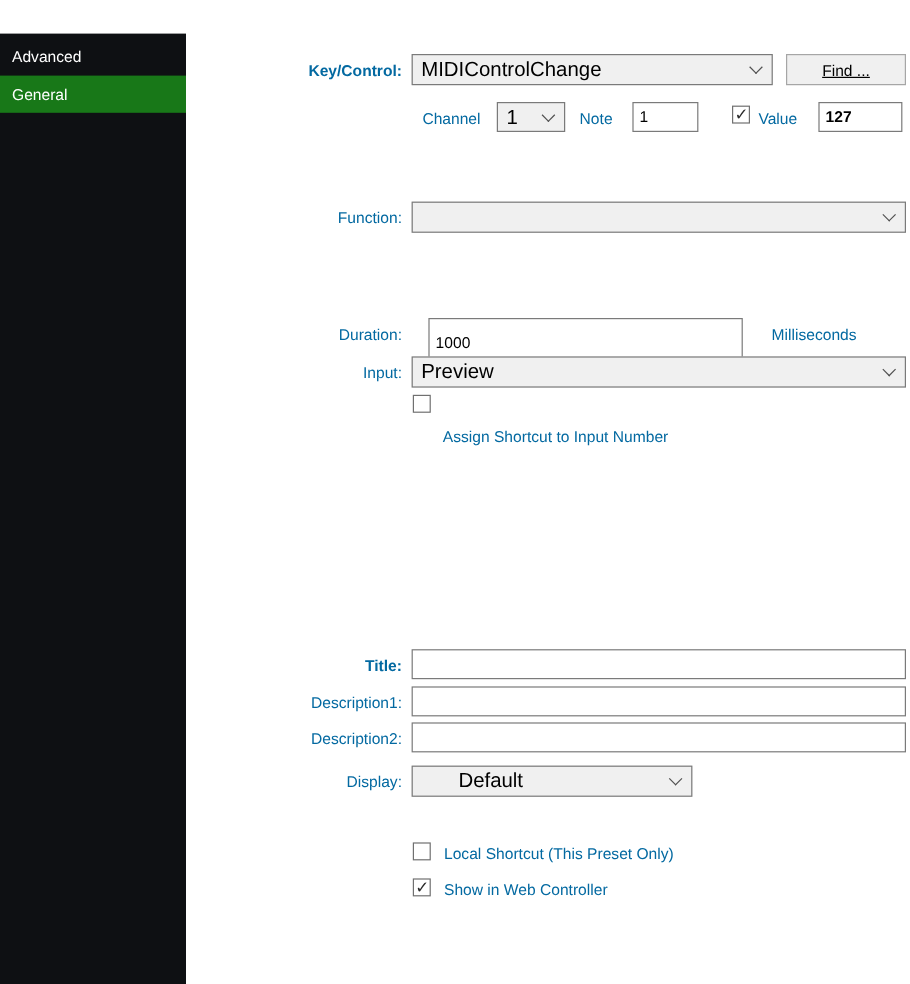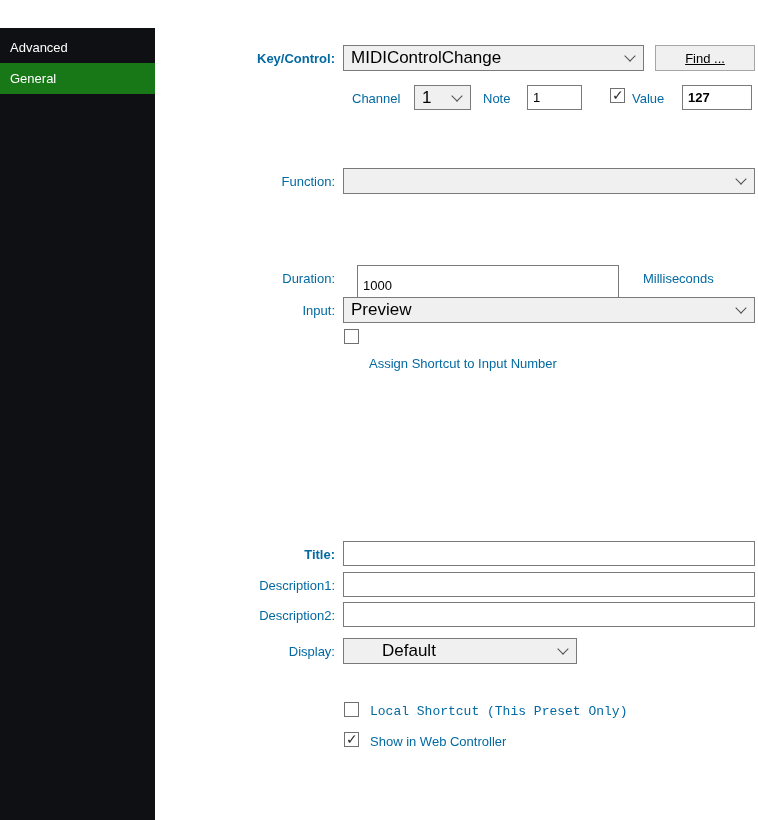--- a/index.html
+++ b/index.html
@@ -108,19 +108,19 @@
   <span class="lbl right" style="right:423px;top:608px;">Description2:</span>
   <input class="textbox" style="left: 343px; top: 602px; width: 412px; height: 25px;" value="">
 
   <span class="lbl right" style="right:423px;top:644px;">Display:</span>
   <div class="combo" style="left:343px;top:638px;width:234px;height:26px;padding-left:38px;">
     <span>Default</span>
     <span class="chev"></span>
   </div>
 
   <span class="checkbox" style="left:344px;top:702px;"></span>
-  <span class="lbl" style="left:370px;top:704px;font-family:Liberation Mono, monospace;">Local Shortcut (This Preset Only)</span>
+  <span class="lbl" style="left:370px;top:704px;">Local Shortcut (This Preset Only)</span>
 
   <span class="checkbox checked" style="left:344px;top:732px;"></span>
   <span class="lbl" style="left:370px;top:734px;">Show in Web Controller</span>
 
 
 </div>
 
 </body></html>

